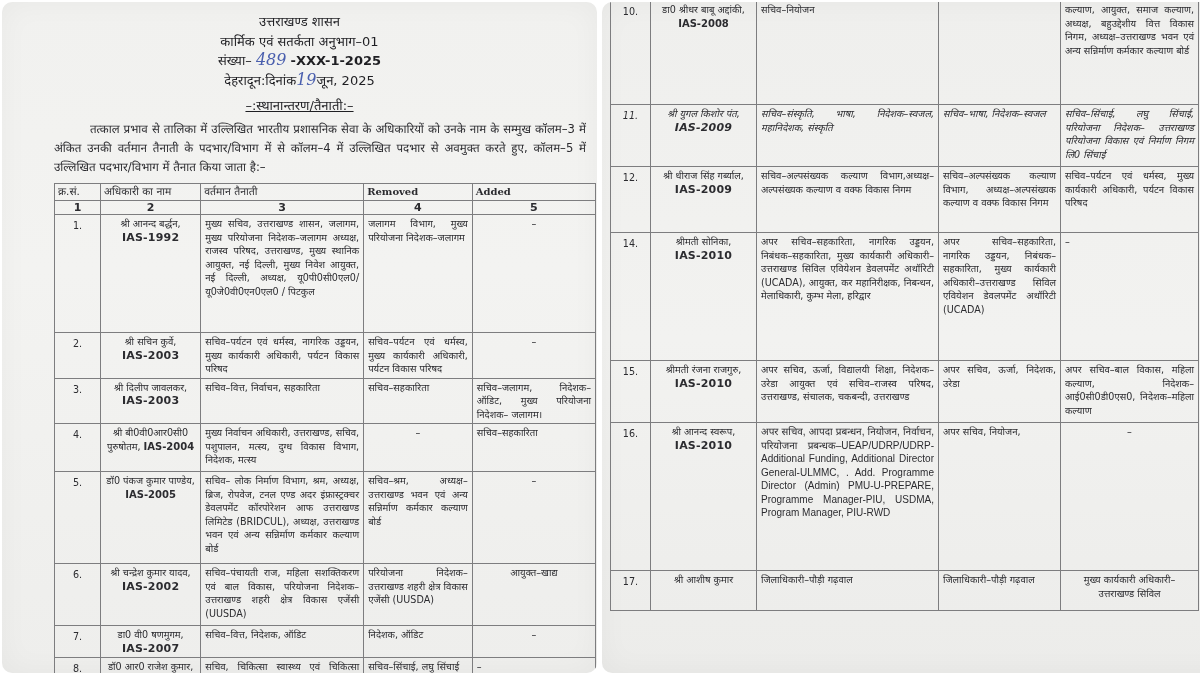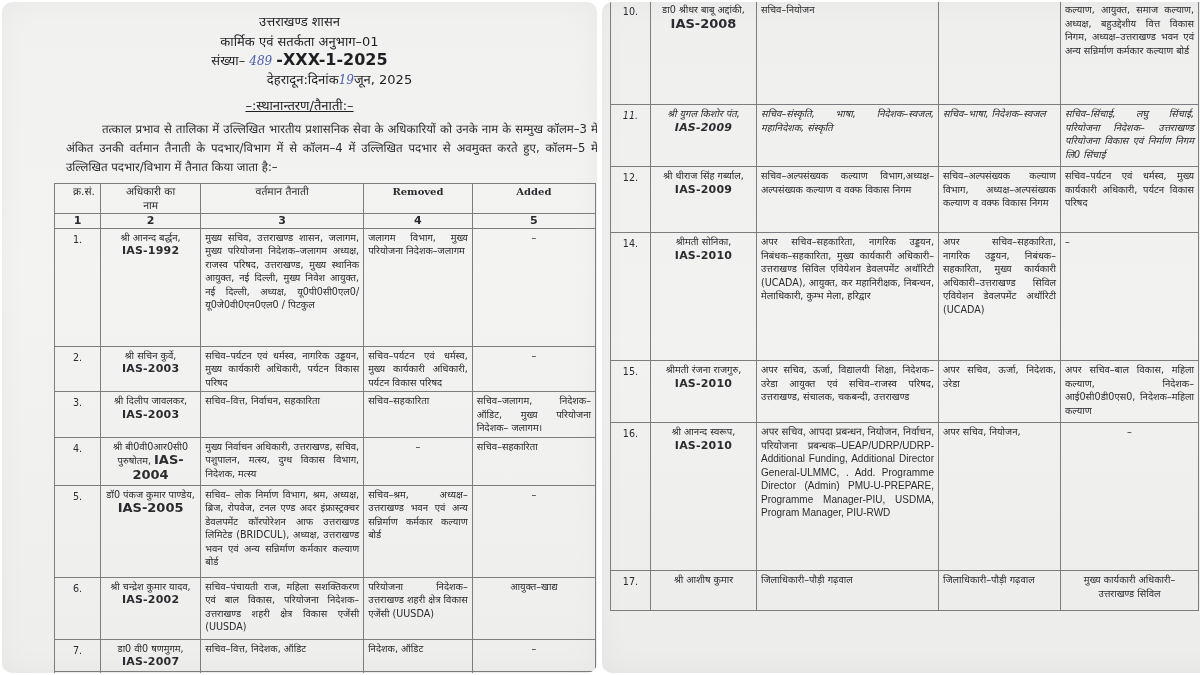--- a/index.html
+++ b/index.html
@@ -13,60 +13,60 @@
     .page {
       position:absolute; top:2px; height:671px; overflow:hidden;
       background: linear-gradient(180deg, #f1f1ef 0%, #f3f3f1 40%, #eeeeec 100%);
       border-radius:10px;
       box-shadow: inset 0 0 30px rgba(0,0,0,0.04);
     }
     #page-left { left:2px; width:595px; }
     #page-right { left:602px; width:682px; background: linear-gradient(180deg,#efefed 0%,#f2f2f0 50%,#ececea 100%); }
 
     .hdr { position:absolute; left:0; width:595px; text-align:center; font-size:13px; color:#1f1f23; }
-    .hdr .hand { font-family: "DejaVu Serif", serif; color:#4a5fae; font-size:12px; font-style:italic; }
+    .hdr .hand { font-family: "DejaVu Serif", serif; color:#4a5fae; font-size:16px; font-style:italic; }
     .hdr .ul { text-decoration: underline; }
     .para {
-      position:absolute; left:64px; width:532px; font-size:11.6px; line-height:19px;
+      position:absolute; left:52px; width:532px; font-size:11.6px; line-height:19px;
       text-align:justify; text-indent:36px; color:#2b2b2f;
     }
 
     table.order {
       position:absolute; border-collapse:collapse; table-layout:fixed;
       font-size:9.6px; line-height:13.5px; color:#2c2c30;
     }
     table.order td, table.order th {
       border:1px solid #7d7d7f; vertical-align:top; padding:2px 4px; overflow:hidden;
     }
-    table.order th { font-weight:normal; font-size:10.5px; text-align:center; padding:1px 18px;margin-left:30px; }
+    table.order th { font-weight:normal; font-size:10.5px; text-align:left; padding:1px 3px;margin-left:30px; }
     table.order th.en { font-family:"DejaVu Serif", serif; font-weight:bold; font-size:10px; }
     table.order td.sn { text-align:center; padding-top:4px; }
     table.order td.name { text-align:center; }
     table.order td.name .cadre { display:block; font-size:11px; font-weight:bold; letter-spacing:0.2px; }
-    table.order td.name .cadre-inline { font-size:13px; font-weight:bold; }
+    table.order td.name .cadre-inline { font-size:10px; font-weight:bold; }
     table.order td.j { text-align:justify;margin-left:44px; }
     table.order td.c { text-align:center; }
     table.order tr.num td { text-align:center; font-weight:bold; font-size:11px; padding:0 3px; }
     table.order .mono { font-family:"Liberation Sans", sans-serif; font-size:10px; }
 
     #tbl-left { left:52px; top:181px; width:542px; }
     #tbl-right { left:8px; top:-2px; width:588px; }
   </style>
 </head>
 <body>
 
 <div class="page" id="page-left">
   <div class="hdr" style="top:10px;">उत्तराखण्ड शासन</div>
   <div class="hdr" style="top:30px;">कार्मिक एवं सतर्कता अनुभाग–01</div>
   <div class="hdr" style="top:48px;">
     <span>संख्या–</span>
     <span class="hand">489</span>
-    <span style="font-size:16px;font-weight:bold;">-XXX-1-2025</span>
+    <span style="font-size:13px;font-weight:bold;">-XXX-1-2025</span>
   </div>
-  <div class="hdr" style="top:68px;padding-left:40px;">
+  <div class="hdr" style="top:68px;">
     <span>देहरादून:दिनांक</span><span class="hand">19</span><span>जून, 2025</span>
   </div>
   <div class="hdr" style="top:94px;"><span class="ul">–:स्थानान्तरण/तैनाती:–</span></div>
   <div class="para" style="top:118px;">तत्काल प्रभाव से तालिका में उल्लिखित भारतीय प्रशासनिक सेवा के अधिकारियों को उनके नाम के सम्मुख कॉलम–3 में अंकित उनकी वर्तमान तैनाती के पदभार/विभाग में से कॉलम–4 में उल्लिखित पदभार से अवमुक्त करते हुए, कॉलम–5 में उल्लिखित पदभार/विभाग में तैनात किया जाता है:–</div>
 
   <table class="order" id="tbl-left">
     <colgroup>
       <col style="width:44px">
         <col style="width:96px">
         <col style="width:156px">

